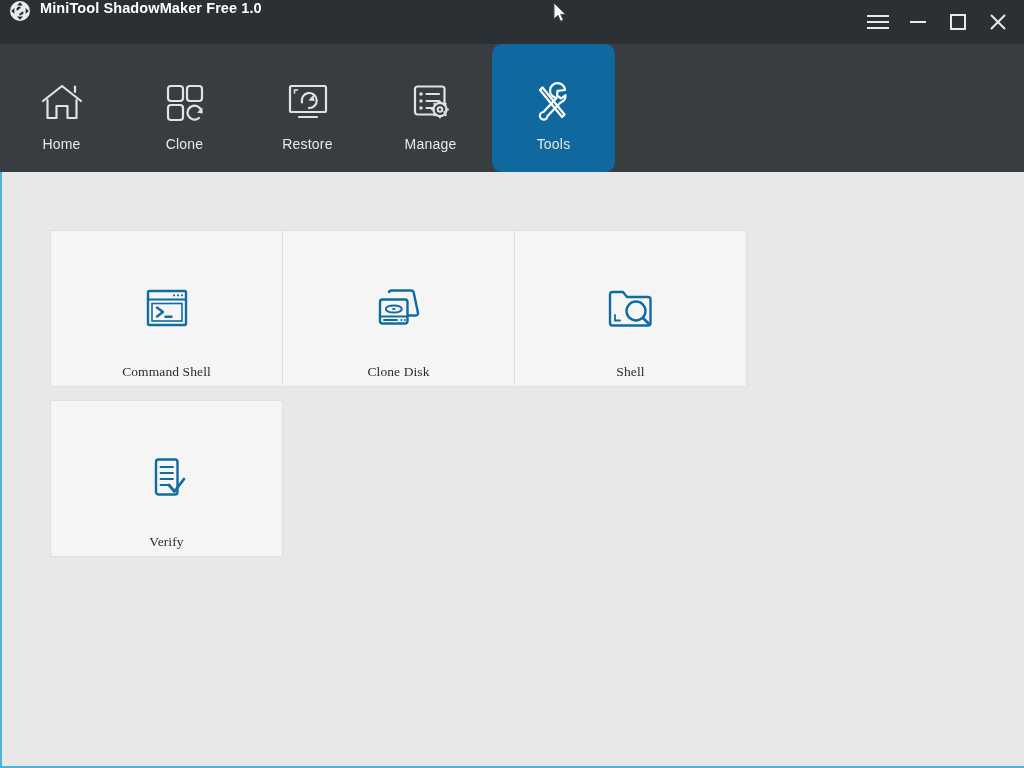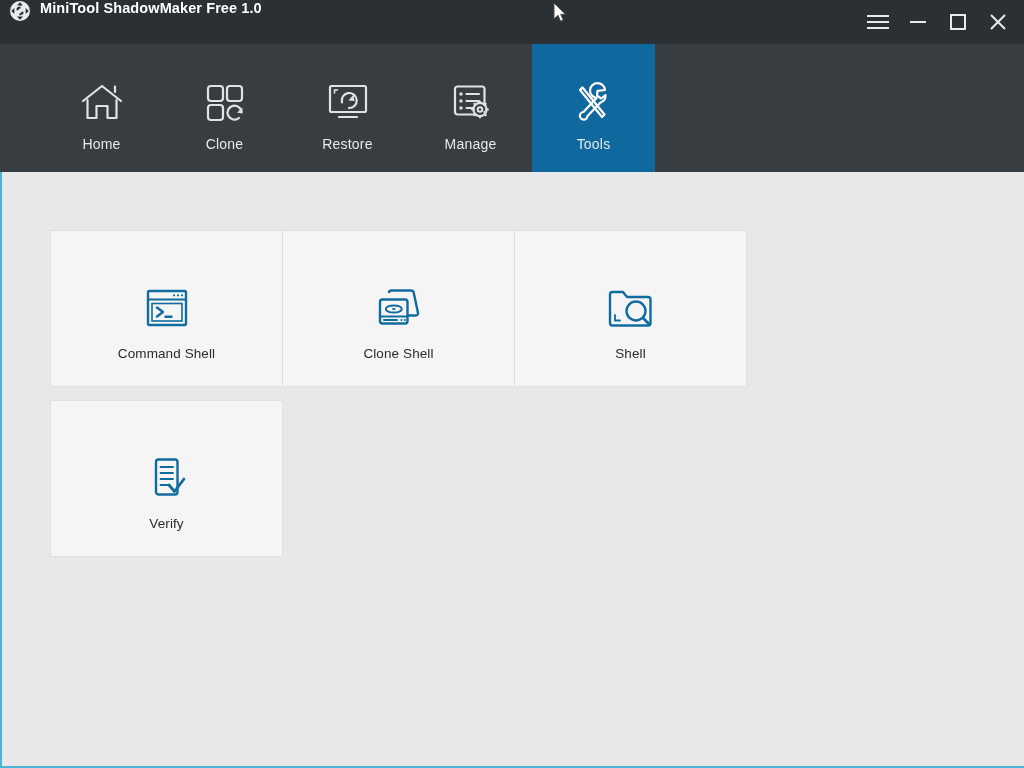--- a/index.html
+++ b/index.html
@@ -68,33 +68,32 @@
   
   .navbar {
     position: absolute;
     left: -2px;
     top: 44px;
     width: 1024px;
     height: 128px;
     background: #383d42;
     display: flex;
     align-items: stretch;
-    padding-left: 40px;
   }
   .nav-item {
     width: 123px;
     display: flex;
     flex-direction: column;
     align-items: center;
     justify-content: flex-start;
     padding-top: 35px;
     cursor: pointer;
     position: relative;
   }
-  .nav-item.active { background: #10699e; }
+  .nav-item.active { background: #10699e; border-radius: 10px; }
   .nav-icon {
     height: 46px;
     display: flex;
     align-items: center;
     justify-content: center;
   }
   .nav-label {
     margin-top: 11px;
     color: #e6e8ea;
     font-size: 14px;
@@ -137,24 +136,25 @@
     margin-left: -1px;
   }
   .tile:first-child { margin-left: 0; }
   .tile-icon {
     height: 48px;
     display: flex;
     align-items: center;
     justify-content: center;
   }
   .tile-label {
-    margin-top: 14px;
+    margin-top: 32px;
     font-size: 13.5px;
     color: #2b2b2b;
     letter-spacing: 0.1px;
+    font-family: Liberation Serif, serif;
   }
 
   
   .cursor {
     position: absolute;
     left: 551px;
     top: 2px;
     pointer-events: none;
     z-index: 50;
   }
@@ -310,21 +310,21 @@
               <path d="M15 8 C15 6.5 16 5.5 17.5 5.5 L37 5.5 C38.4 5.5 39.6 6.5 39.8 8 L44 28 C44.2 29.5 43.2 30.5 41.8 30.5 L26 30.5" fill="none" stroke="#106c9e" stroke-width="2.4" stroke-linejoin="round"></path>
               <path d="M6 17 C6 15.5 7 14.5 8.5 14.5 L31 14.5 C32.5 14.5 33.5 15.5 33.5 17 L33.5 36 C33.5 37.5 32.5 38.5 31 38.5 L8.5 38.5 C7 38.5 6 37.5 6 36 Z" fill="#f5f5f5" stroke="#106c9e" stroke-width="2.4"></path>
               <ellipse cx="19.8" cy="24" rx="8" ry="3.6" fill="none" stroke="#106c9e" stroke-width="2"></ellipse>
               <ellipse cx="19.8" cy="24" rx="1.8" ry="1" fill="#106c9e"></ellipse>
               <path d="M6 31.5 L33.5 31.5" stroke="#106c9e" stroke-width="2"></path>
               <path d="M10 35 L23 35" stroke="#106c9e" stroke-width="2" stroke-linecap="round"></path>
               <circle cx="27.5" cy="35" r="1.1" fill="#106c9e"></circle>
               <circle cx="30.8" cy="35" r="1.1" fill="#106c9e"></circle>
             </svg>
           </span>
-          <span class="tile-label">Clone Shell</span>
+          <span class="tile-label">Clone Disk</span>
         </div>
 
         <div class="tile">
           <span class="tile-icon">
             <svg width="50" height="46" viewBox="0 0 50 46">
               <path d="M4 9.5 C4 8 5 7 6.5 7 L17 7 L21 12 L42 12 C43.5 12 44.5 13 44.5 14.5 L44.5 38 C44.5 39.5 43.5 40.5 42 40.5 L6.5 40.5 C5 40.5 4 39.5 4 38 Z" fill="none" stroke="#106c9e" stroke-width="2.4" stroke-linejoin="round"></path>
               <path d="M9 30 L9 35.5 L14 35.5" fill="none" stroke="#106c9e" stroke-width="1.8" stroke-linecap="round"></path>
               <circle cx="30" cy="26" r="9.5" fill="#f5f5f5" stroke="#106c9e" stroke-width="2.4"></circle>
               <path d="M37 33 L43.5 39.5" stroke="#106c9e" stroke-width="2.8" stroke-linecap="round"></path>
             </svg>

